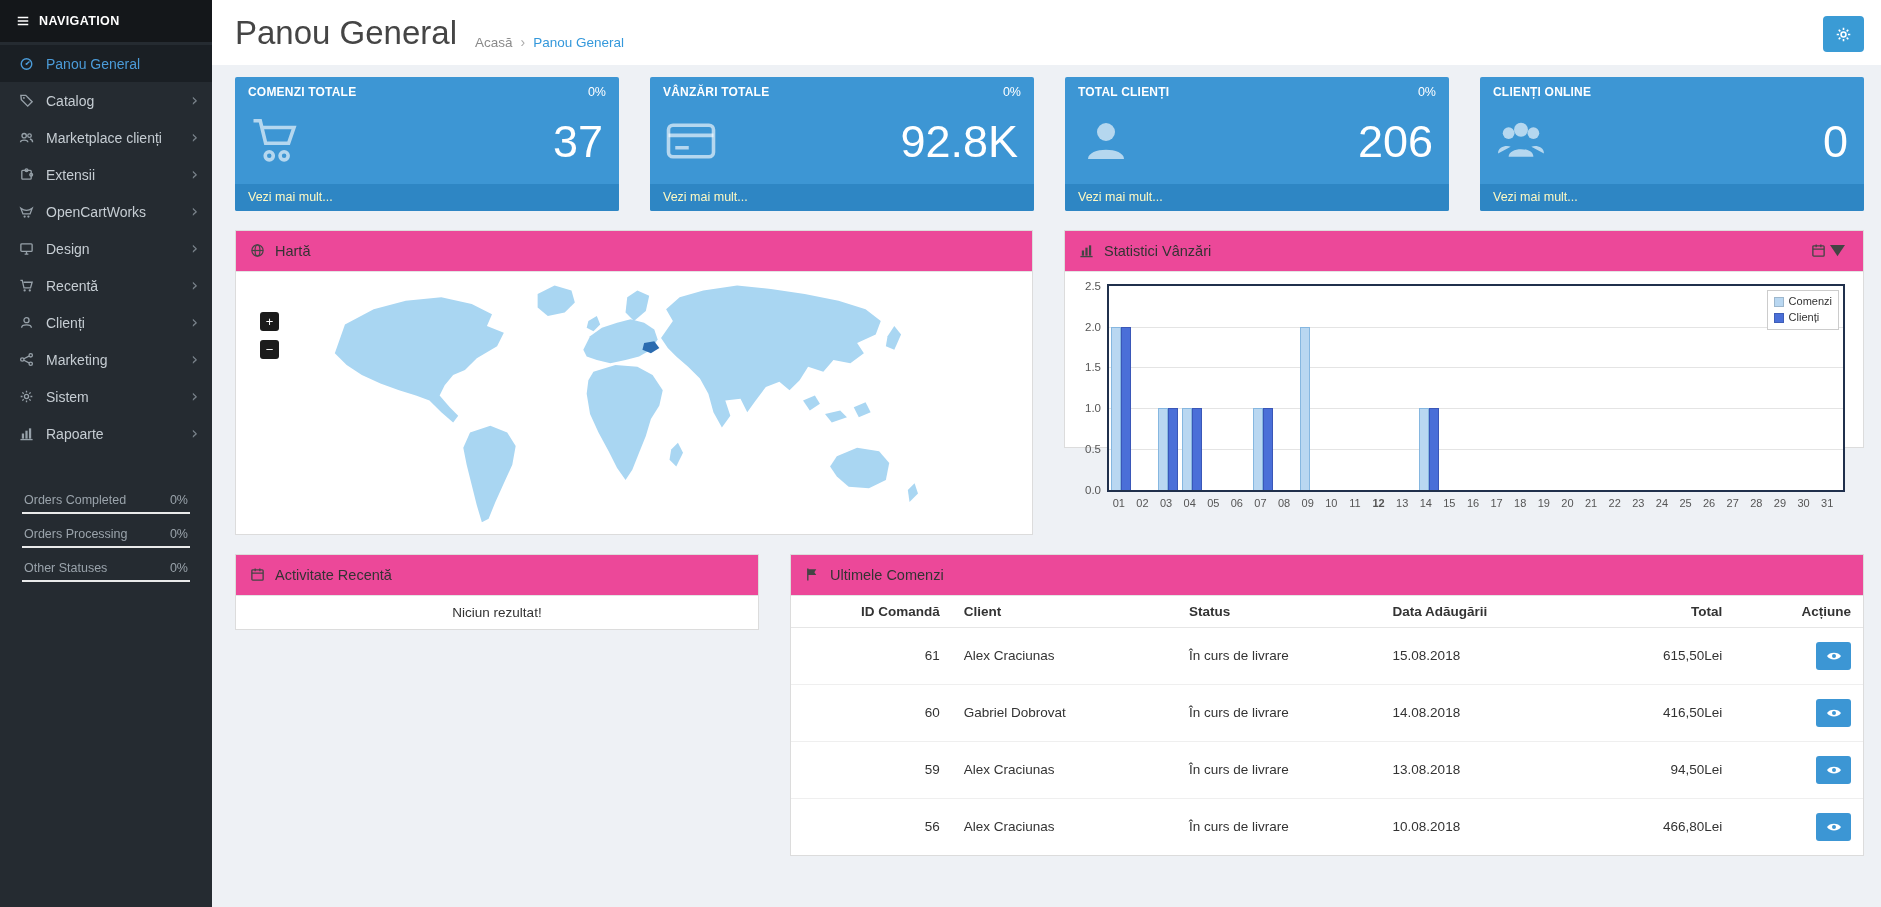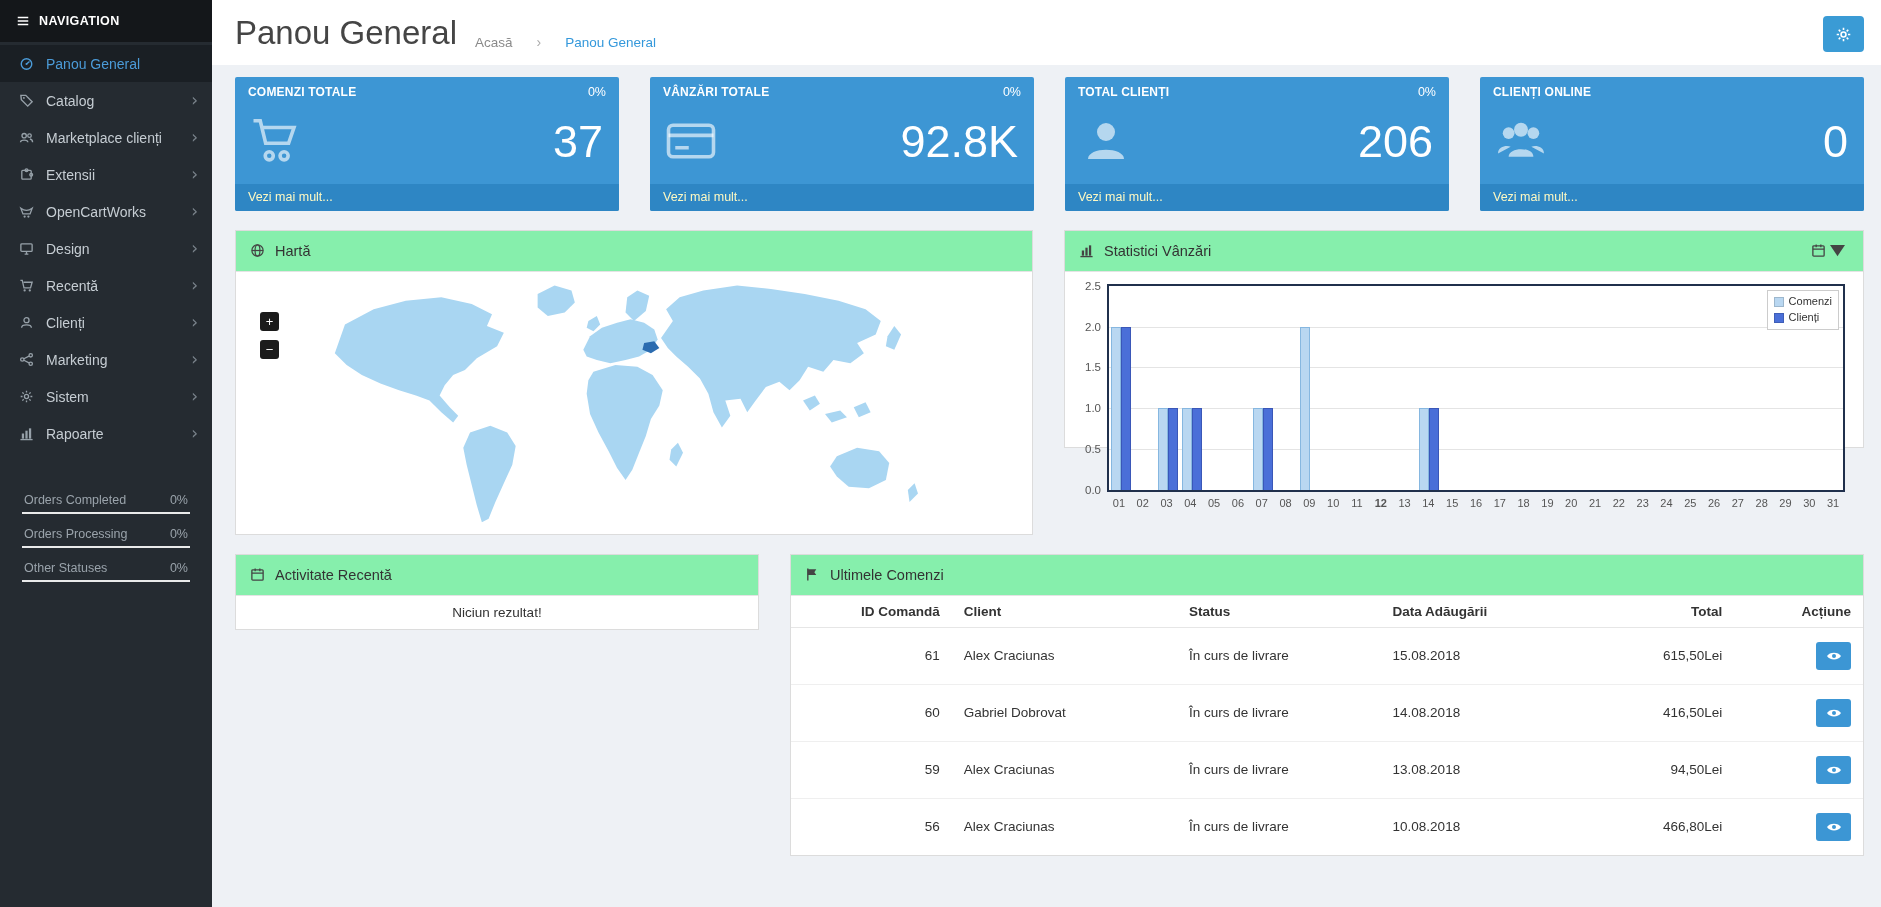--- a/index.html
+++ b/index.html
@@ -21,21 +21,21 @@
   .chev{margin-left:auto;color:#79828a;font-size:17px;line-height:1;font-family:"DejaVu Sans",sans-serif}
   .side-stats{margin:36px 22px 0 22px}
   .stat{margin-bottom:8px}
   .stat-row{display:flex;justify-content:space-between;font-size:12.5px;color:#9aa3ab;padding:5px 2px 5px 2px}
   .stat-bar{height:2px;background:rgba(255,255,255,.9)}
 
   
   .main{flex:1;display:flex;flex-direction:column;min-width:0}
   .page-header{background:#fff;display:flex;align-items:flex-start;padding:12px 17px 10px 23px}
   .page-header h1{font-size:33px;font-weight:300;color:#454545;margin:0;line-height:1.3}
-  .breadcrumb{margin-left:18px;margin-top:22px;font-size:13.5px;display:flex;align-items:center;gap:24px}
+  .breadcrumb{margin-left:18px;margin-top:22px;font-size:13.5px;display:flex;align-items:center;gap:8px}
   .crumb-home{color:#8a8a8a}
   .crumb-sep{color:#aaa;font-size:14px}
   .crumb-active{color:#3498db}
   .gear-btn{margin-left:auto;margin-top:4px;width:41px;height:36px;background:#3a9bd5;border:none;border-radius:4px;color:#fff;display:flex;align-items:center;justify-content:center;cursor:pointer}
   .gear-btn svg{width:17px;height:17px;display:block}
   .content{padding:12px 17px 0 23px}
 
   
   .tiles{display:flex;gap:31px}
   .tile{flex:1;background:#3d96d4;color:#fff;border-radius:2px;overflow:hidden;display:flex;flex-direction:column;height:134px}
@@ -45,21 +45,21 @@
   .tile-body{flex:1;display:flex;align-items:center;justify-content:space-between;padding:0 16px 0 14px}
   .tile-icon{color:rgba(255,255,255,.62)}
   .tile-icon svg{width:54px;height:54px;display:block}
   .tile-value{font-size:45px;line-height:1}
   .tile-foot{display:block;background:#2e86c4;padding:6px 13px 7px 13px;font-size:12.5px;color:#fef9c3;cursor:pointer}
 
   
   .row2{display:flex;gap:31px;margin-top:19px}
   .row3{display:flex;gap:31px;margin-top:19px;align-items:flex-start;padding-bottom:20px}
   .panel{background:#fff;border:1px solid #dcdcdc}
-  .panel-head{height:41px;display:flex;align-items:center;gap:10px;padding:0 14px;background:#86efac;border-bottom:1px solid #e4e4e4;font-size:14.5px;color:#333}
+  .panel-head{height:41px;display:flex;align-items:center;gap:10px;padding:0 14px;background:#ec4899;border-bottom:1px solid #e4e4e4;font-size:14.5px;color:#333}
   .panel-head .icn{color:#444;display:flex}
   .panel-head .icn svg{width:15px;height:15px;display:block}
   .panel-head-spacer{margin-left:auto}
   .cal-btn{border:none;background:transparent;color:#555;display:flex;align-items:center;gap:4px;cursor:pointer;padding:4px}
   .cal-btn svg{display:block}
 
   
   .map-panel{width:798px;height:305px}
   .map-body{position:relative;height:262px;overflow:hidden}
   .zoom-btns{position:absolute;left:24px;top:40px;display:flex;flex-direction:column;gap:9px;z-index:2}
@@ -68,21 +68,21 @@
   .world-map .land polygon{fill:#a9d6f2}
   .world-map .land-highlight{fill:#2b6cb0}
 
   
   .chart-panel{flex:1;height:218px}
   .chart-body{position:relative;height:262px;padding:12px 14px 0 10px}
   .chart-wrap{position:relative;height:208px;margin-left:32px;margin-right:4px;border:2px solid #20304c;background:#fff}
   .gridline{position:absolute;left:0;right:0;height:1px;background:#e4e4e4}
   .bar{position:absolute;bottom:0}
   .ylab{position:absolute;right:calc(100% + 8px);transform:translateY(-50%);font-size:11.5px;color:#555}
-  .xlabels{position:relative;margin-left:32px;margin-right:4px;height:22px}
+  .xlabels{position:relative;margin-left:32px;margin-right:10px;height:22px}
   .xlab{position:absolute;top:5px;transform:translateX(-50%);font-size:11px;color:#555}
   .legend{position:absolute;top:4px;right:4px;background:rgba(255,255,255,.95);border:1px solid #ccc;padding:3px 6px;z-index:2}
   .legend-row{display:flex;align-items:center;gap:5px;font-size:11px;color:#333;line-height:1.45}
   .legend-swatch{width:10px;height:10px;display:inline-block;border:1px solid rgba(0,0,0,.15)}
 
   
   .activity-panel{width:524px}
   .activity-body{padding:9px;text-align:center;font-size:13.5px;color:#333}
 
   

